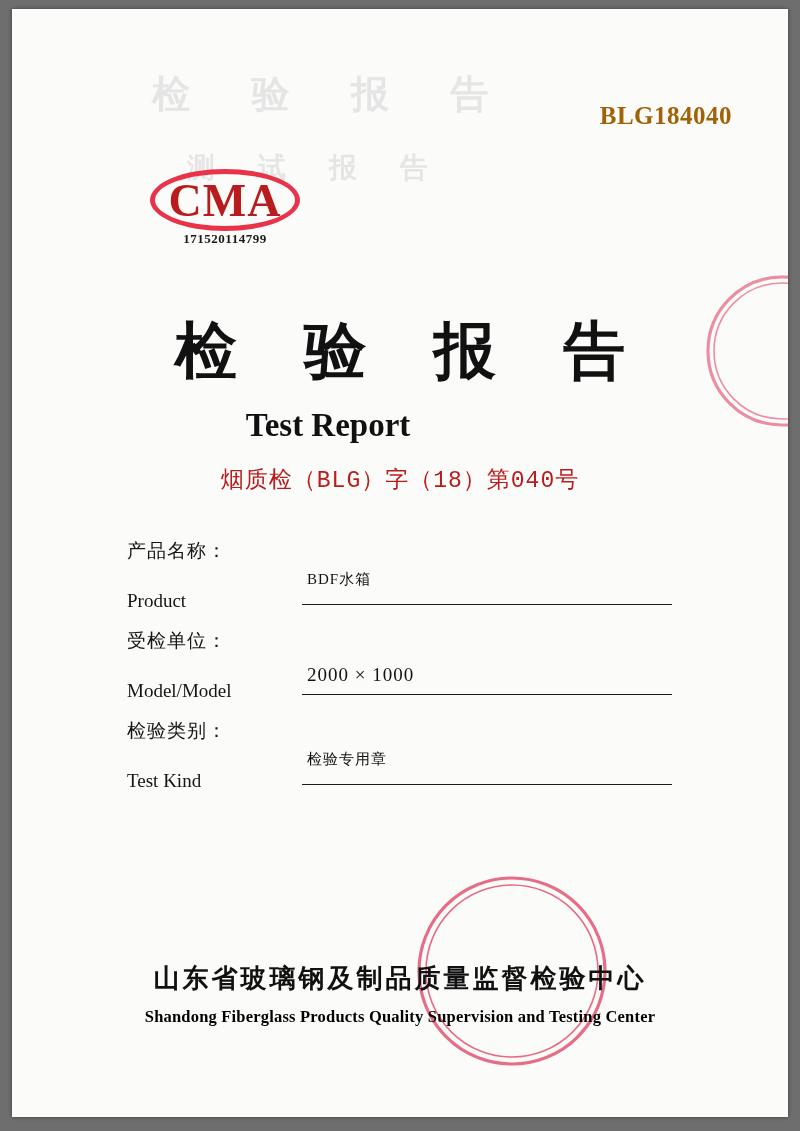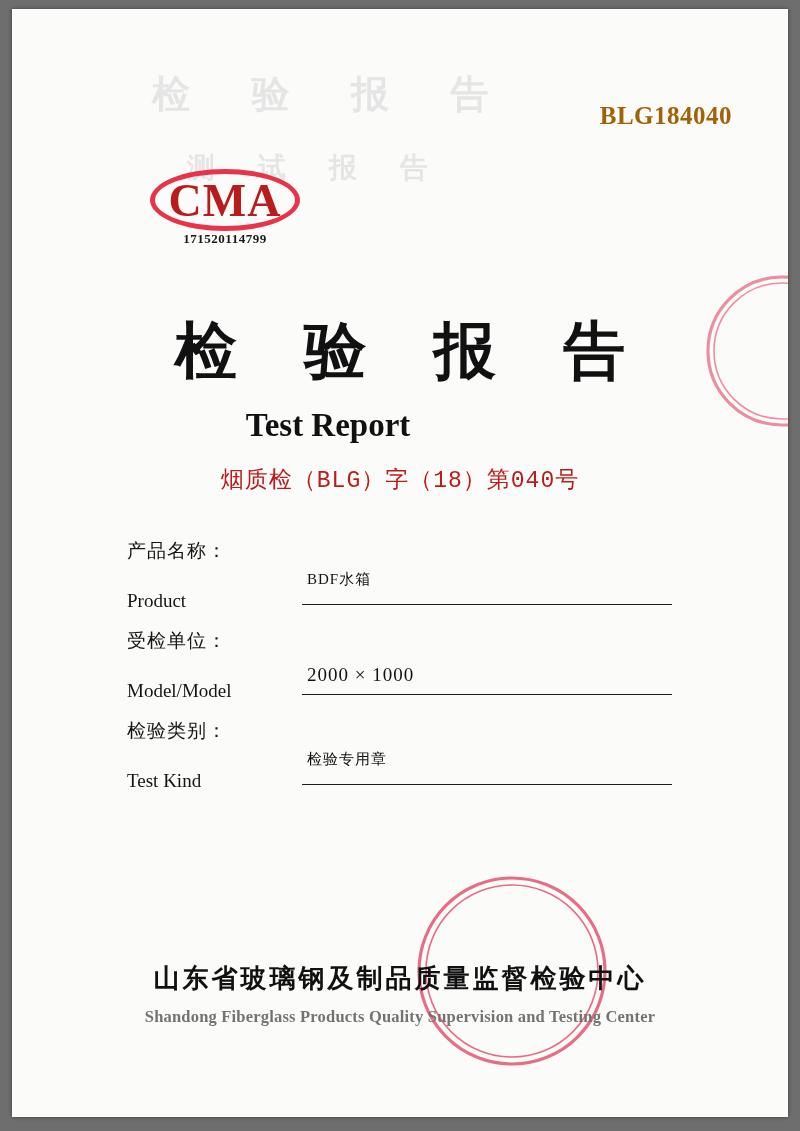--- a/index.html
+++ b/index.html
@@ -214,21 +214,21 @@
   .footer .cn {
     font-size: 26px;
     font-weight: bold;
     letter-spacing: 3px;
     color: #111;
   }
   .footer .en {
     margin-top: 11px;
     font-size: 16.5px;
     font-weight: bold;
-    color: #737373;
+    color: #000000;
     letter-spacing: 0.2px;
   }
 
   
   .stamp {
     position: absolute;
     pointer-events: none;
     opacity: 0.72;
   }
   .stamp-main {

